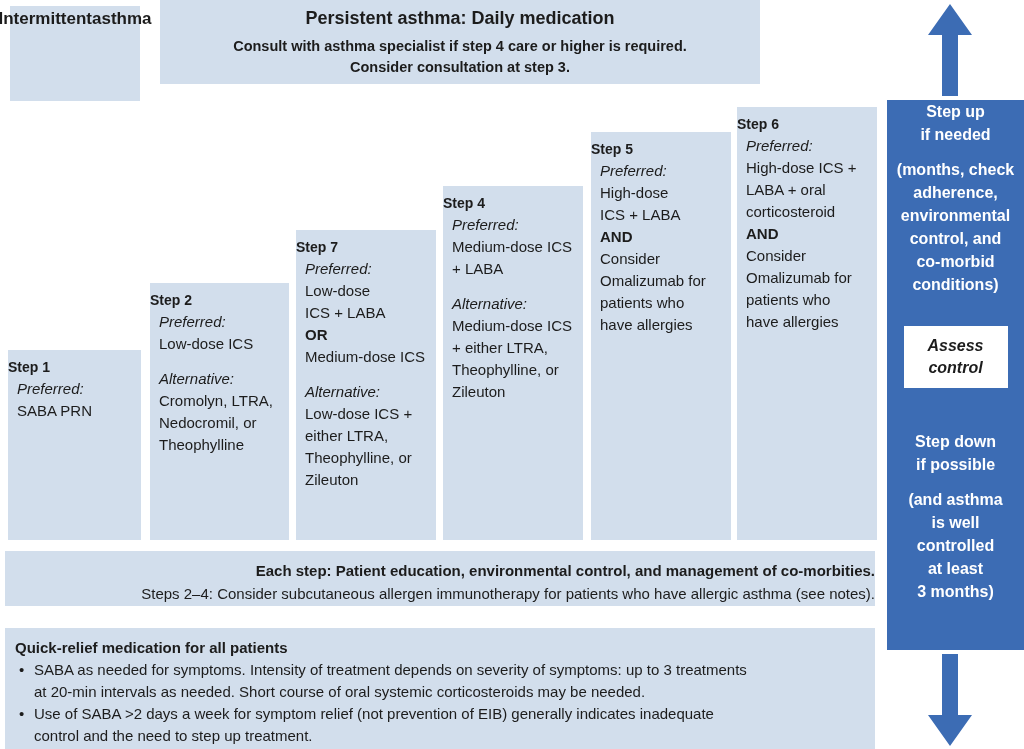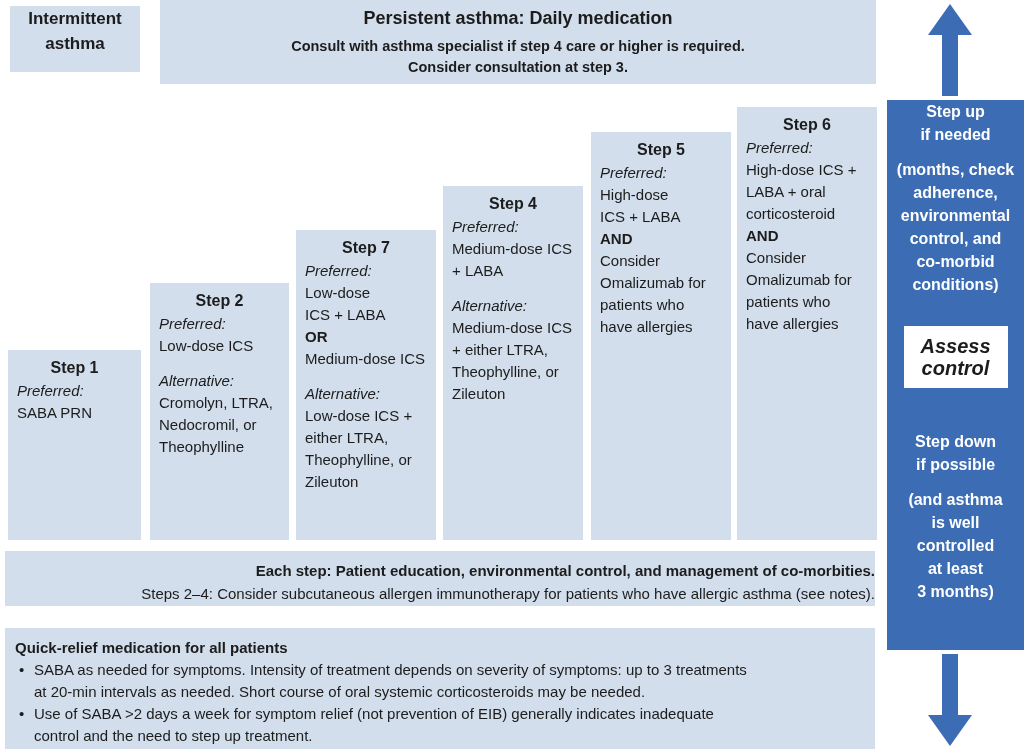--- a/index.html
+++ b/index.html
@@ -8,32 +8,32 @@
     font-family:"Liberation Sans",sans-serif;color:var(--text,#1c1c1c);
     overflow:hidden;
   }
   .box{position:absolute;background:var(--light_blue,#d2deec);}
   .ln{min-height:1em;}
   .i{font-style:italic;}
   .b{font-weight:700;}
   .gap{height:13px;min-height:0;}
 
   
-  .intermittent{left:10px;top:6px;width:130px;height:66px;
+  .intermittent{left:10px;top:6px;width:130px;height:95px;
     font-size:17px;font-weight:700;text-align:center;line-height:25px;
-    display:flex;flex-direction:column;}
-
-  
-  .header{left:160px;top:0;width:716px;height:84px;text-align:center;box-sizing:border-box;padding-top:8px;}
+    display:flex;flex-direction:row;justify-content:center;}
+
+  
+  .header{left:160px;top:0;width:600px;height:84px;text-align:center;box-sizing:border-box;padding-top:8px;}
   .header-title{font-size:18px;font-weight:700;margin-bottom:7px;}
   .header-sub{font-size:14.5px;font-weight:700;line-height:21px;}
   .header-sub .ln{white-space:nowrap;}
 
   
-  .step-title{text-align:center;font-size:16px;font-weight:700;margin:9px 0 3px;}
+  .step-title{font-size:14px;font-weight:700;margin:9px 0 3px;}
   .step-lines{padding:0 9px;font-size:15px;line-height:22px;}
   .s1{left:8px;top:350px;width:133px;height:190px;}
   .s2{left:150px;top:283px;width:139px;height:257px;}
   .s3{left:296px;top:230px;width:140px;height:310px;}
   .s4{left:443px;top:186px;width:140px;height:354px;}
   .s5{left:591px;top:132px;width:140px;height:408px;}
   .s6{left:737px;top:107px;width:140px;height:433px;}
 
   
   .band{left:5px;top:551px;width:870px;height:55px;box-sizing:border-box;
@@ -45,21 +45,21 @@
   .bullet{padding-left:19px;position:relative;}
   .bullet::before{content:"\2022";position:absolute;left:4px;}
   .cont{padding-left:19px;}
 
   
   .panel{left:887px;top:100px;width:137px;height:550px;background:var(--blue,#3c6cb4);
     color:#fff;font-weight:700;font-size:16px;text-align:center;line-height:23px;box-sizing:border-box;}
   .panel .gap{height:12px;}
   .step-up{}
   .assess{margin:30px auto 0;width:104px;height:62px;background:#fff;color:var(--text,#1c1c1c);
-    font-style:italic;font-size:20px;line-height:22px;
+    font-style:italic;font-size:16px;line-height:22px;
     display:flex;flex-direction:column;justify-content:center;}
   .step-down{margin-top:42px;}
 
   
   .arrow{position:absolute;width:56px;height:92px;}
   .arrow-up{left:922px;top:4px;}
   .arrow-down{left:922px;top:654px;}
   .arrow svg{display:block;}
 </style>
 </head>

